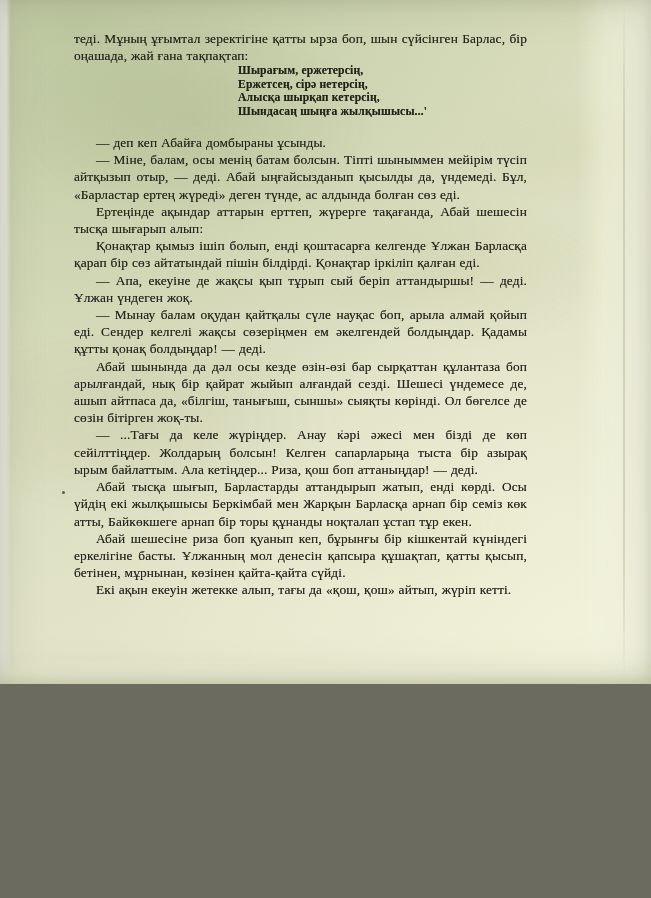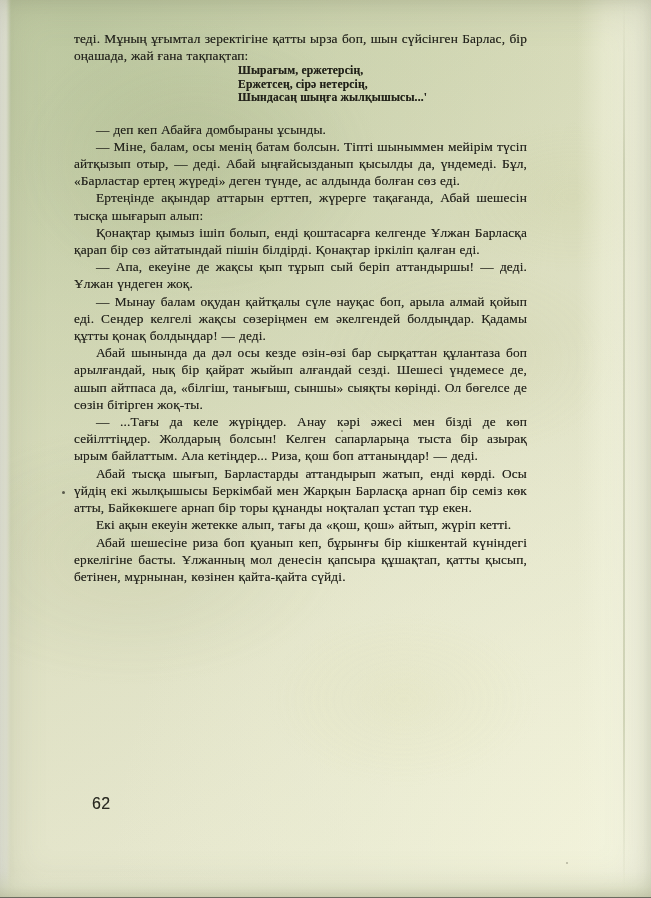--- a/index.html
+++ b/index.html
@@ -9,21 +9,21 @@
     background: #6b6b60;
   }
   body {
     font-family: "Liberation Serif", "DejaVu Serif", serif;
   }
 
   
   .scan {
     position: relative;
     width: 651px;
-    height: 897px;
+    height: 684px;
     overflow: hidden;
     background: #f0abfc;
   }
 
   
   .paper-tone {
     position: absolute;
     inset: 0;
     background:
       radial-gradient(120% 90% at 12% 4%, rgba(186,198,158,0.85) 0%, rgba(196,205,168,0.45) 34%, rgba(210,216,186,0.0) 66%),
@@ -183,35 +183,36 @@
   <div class="edge-right-line"></div>
   <div class="edge-bottom"></div>
 
   <div class="textblock">
 
     <p class="para opening">теді. Мұның ұғымтал зеректігіне қатты ырза боп, шын сүйсінген Барлас, бір оңашада, жай ғана тақпақтап:</p>
 
     <div class="verse">
       <div class="vline">Шырағым, ержетерсің,</div>
       <div class="vline">Ержетсең, сірә нетерсің,</div>
+      <div class="vline">Алысқа шырқап кетерсің,</div>
       <div class="vline">Шындасаң шыңға жылқышысы...'</div>
     </div>
 
     <div class="para-group">
       <p class="para indent">— деп кеп Абайға домбыраны ұсынды.</p>
       <p class="para indent">— Міне, балам, осы менің батам болсын. Тіпті шыныммен мейірім түсіп айтқызып отыр, — деді. Абай ыңғайсызданып қысылды да, үндемеді. Бұл, «Барластар ертең жүреді» деген түнде, ас алдында болған сөз еді.</p>
       <p class="para indent">Ертеңінде ақындар аттарын ерттеп, жүрерге тақағанда, Абай шешесін тысқа шығарып алып:</p>
       <p class="para indent">Қонақтар қымыз ішіп болып, енді қоштасарға келгенде Ұлжан Барласқа қарап бір сөз айтатындай пішін білдірді. Қонақтар іркіліп қалған еді.</p>
       <p class="para indent">— Апа, екеуіне де жақсы қып тұрып сый беріп аттандыршы! — деді. Ұлжан үндеген жоқ.</p>
       <p class="para indent">— Мынау балам оқудан қайтқалы сүле науқас боп, арыла алмай қойып еді. Сендер келгелі жақсы сөзеріңмен ем әкелгендей болдыңдар. Қадамы құтты қонақ болдыңдар! — деді.</p>
       <p class="para indent">Абай шынында да дәл осы кезде өзін-өзі бар сырқаттан құлантаза боп арылғандай, нық бір қайрат жыйып алғандай сезді. Шешесі үндемесе де, ашып айтпаса да, «білгіш, танығыш, сыншы» сыяқты көрінді. Ол бөгелсе де сөзін бітірген жоқ-ты.</p>
       <p class="para indent">— ...Тағы да келе жүріңдер. Анау кәрі әжесі мен бізді де көп сейілттіңдер. Жолдарың болсын! Келген сапарларыңа тыста бір азырақ ырым байлаттым. Ала кетіңдер... Риза, қош боп аттаныңдар! — деді.</p>
       <p class="para indent">Абай тысқа шығып, Барластарды аттандырып жатып, енді көрді. Осы үйдің екі жылқышысы Беркімбай мен Жарқын Барласқа арнап бір семіз көк атты, Байкөкшеге арнап бір торы құнанды ноқталап ұстап тұр екен.</p>
+      <p class="para indent">Абай шешесіне риза боп қуанып кеп, бұрынғы бір кішкентай күніндегі еркелігіне басты. Ұлжанның мол денесін қапсыра құшақтап, қатты қысып, бетінен, мұрнынан, көзінен қайта-қайта сүйді.</p>
       <p class="para indent">Екі ақын екеуін жетекке алып, тағы да «қош, қош» айтып, жүріп кетті.</p>
-      <p class="para indent">Абай шешесіне риза боп қуанып кеп, бұрынғы бір кішкентай күніндегі еркелігіне басты. Ұлжанның мол денесін қапсыра құшақтап, қатты қысып, бетінен, мұрнынан, көзінен қайта-қайта сүйді.</p>
     </div>
 
   </div>
 
   <div class="speck"></div>
   <div class="speck2"></div>
   <div class="speck3"></div>
 
   <div class="folio">62</div>
 

